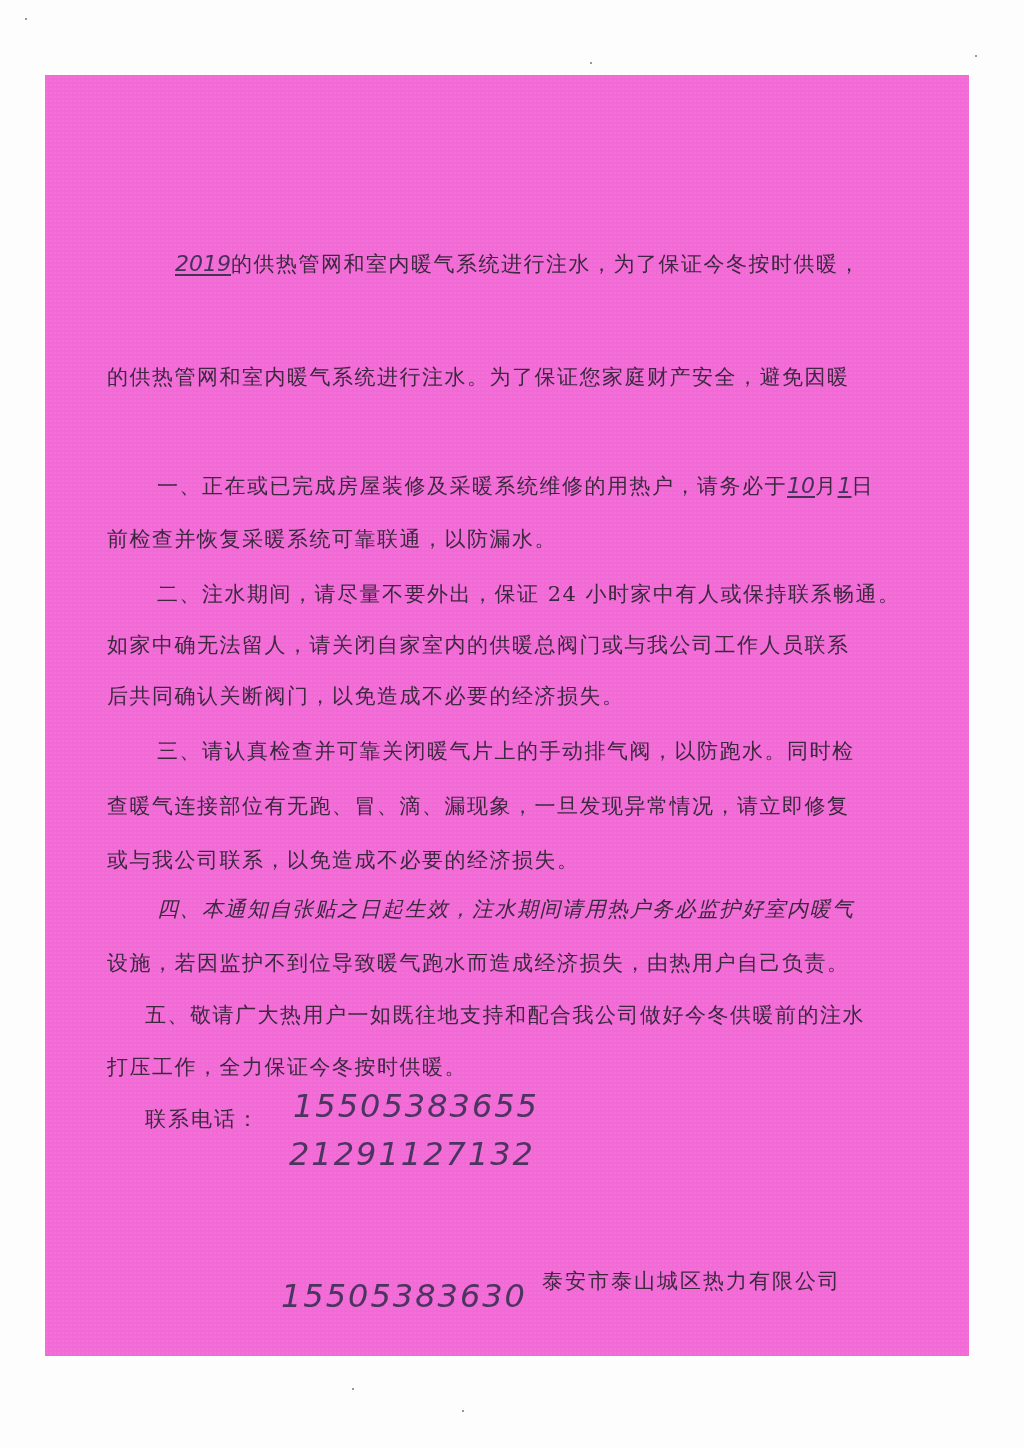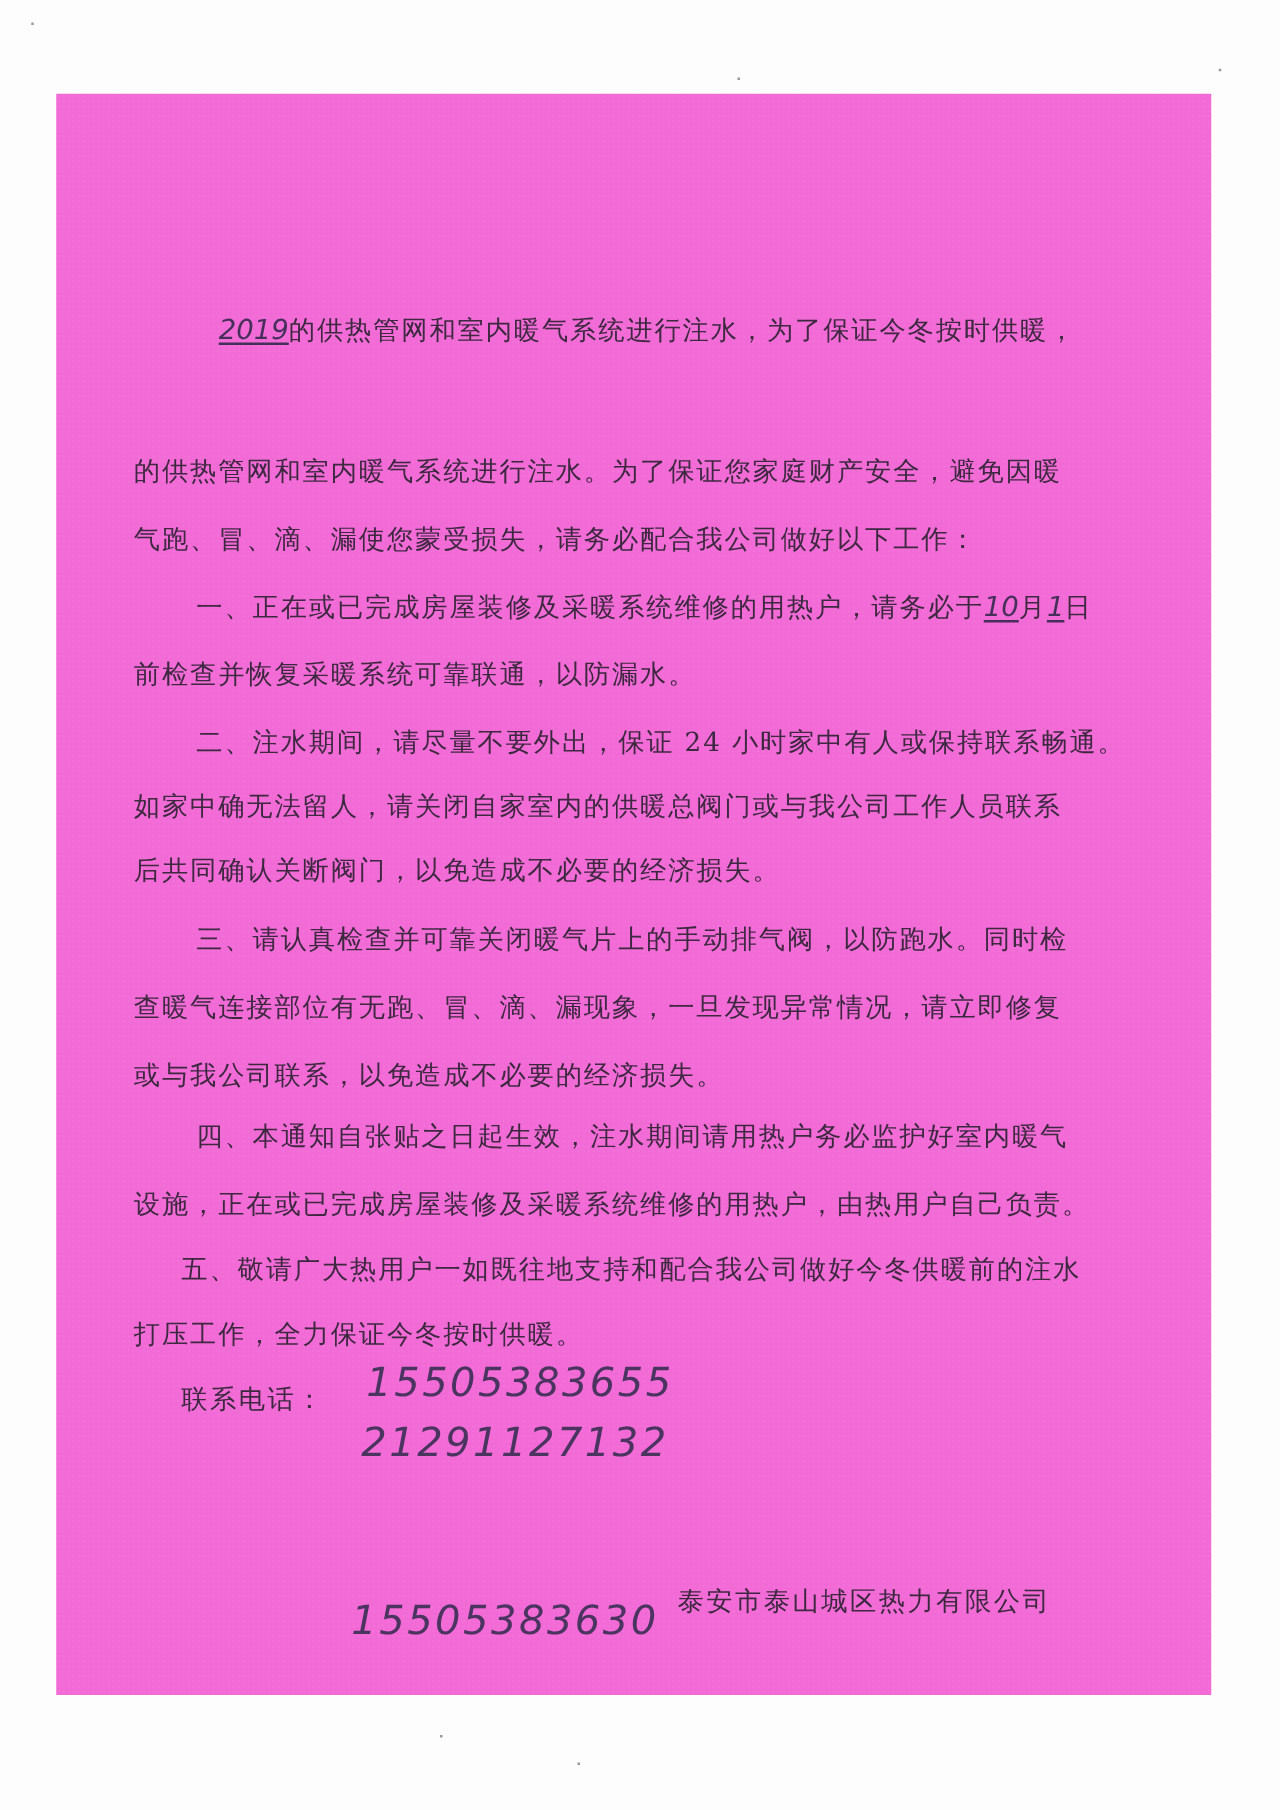--- a/index.html
+++ b/index.html
@@ -41,37 +41,36 @@
 </style>
 </head>
 <body>
 
 <div class="sheet">
 
   <div class="line" style="left:130px; top:175px;">
     <span class="hw">2019</span><span>的供热管网和室内暖气系统进行注水，为了保证今冬按时供暖，</span>
   </div>
   <div class="line" style="left:62px; top:288px;">的供热管网和室内暖气系统进行注水。为了保证您家庭财产安全，避免因暖</div>
-  <div class="line" style="left:62px; top:342px;">气跑、冒、滴、漏使您蒙受损失，请务必配合我公司做好以下工作：</div>
 
   <div class="line" style="left:112px; top:397px;">
     <span>一、正在或已完成房屋装修及采暖系统维修的用热户，请务必于</span><span class="hw">10</span><span>月</span><span class="hw">1</span><span>日</span>
   </div>
   <div class="line" style="left:62px; top:450px;">前检查并恢复采暖系统可靠联通，以防漏水。</div>
 
   <div class="line" style="left:112px; top:505px;">二、注水期间，请尽量不要外出，保证 24 小时家中有人或保持联系畅通。</div>
   <div class="line" style="left:62px; top:556px;">如家中确无法留人，请关闭自家室内的供暖总阀门或与我公司工作人员联系</div>
   <div class="line" style="left:62px; top:607px;">后共同确认关断阀门，以免造成不必要的经济损失。</div>
 
   <div class="line" style="left:112px; top:662px;">三、请认真检查并可靠关闭暖气片上的手动排气阀，以防跑水。同时检</div>
   <div class="line" style="left:62px; top:717px;">查暖气连接部位有无跑、冒、滴、漏现象，一旦发现异常情况，请立即修复</div>
   <div class="line" style="left:62px; top:771px;">或与我公司联系，以免造成不必要的经济损失。</div>
 
-  <div class="line" style="left:112px; top:820px;">四、本通知自张贴之日起生效，注水期间请用热户务必监护好室内暖气</div>
-  <div class="line" style="left:62px; top:874px;">设施，正在或已完成房屋装修及采暖系统维修的用热户，由热用户自己负责。</div>
+  <div class="line" style="left:112px; top:820px;font-style:italic;">四、本通知自张贴之日起生效，注水期间请用热户务必监护好室内暖气</div>
+  <div class="line" style="left:62px; top:874px;">设施，若因监护不到位导致暖气跑水而造成经济损失，由热用户自己负责。</div>
 
   <div class="line" style="left:100px; top:926px;">五、敬请广大热用户一如既往地支持和配合我公司做好今冬供暖前的注水</div>
   <div class="line" style="left:62px; top:978px;">打压工作，全力保证今冬按时供暖。</div>
 
   <div class="phone-label">联系电话：</div>
   <div class="phone" style="left:248px; top:1012px;">15505383655</div>
   <div class="phone" style="left:244px; top:1060px;">21291127132</div>
   <div class="phone" style="left:236px; top:1162px;margin-top:40px;">15505383630</div>
 
   <div class="company">泰安市泰山城区热力有限公司</div>

